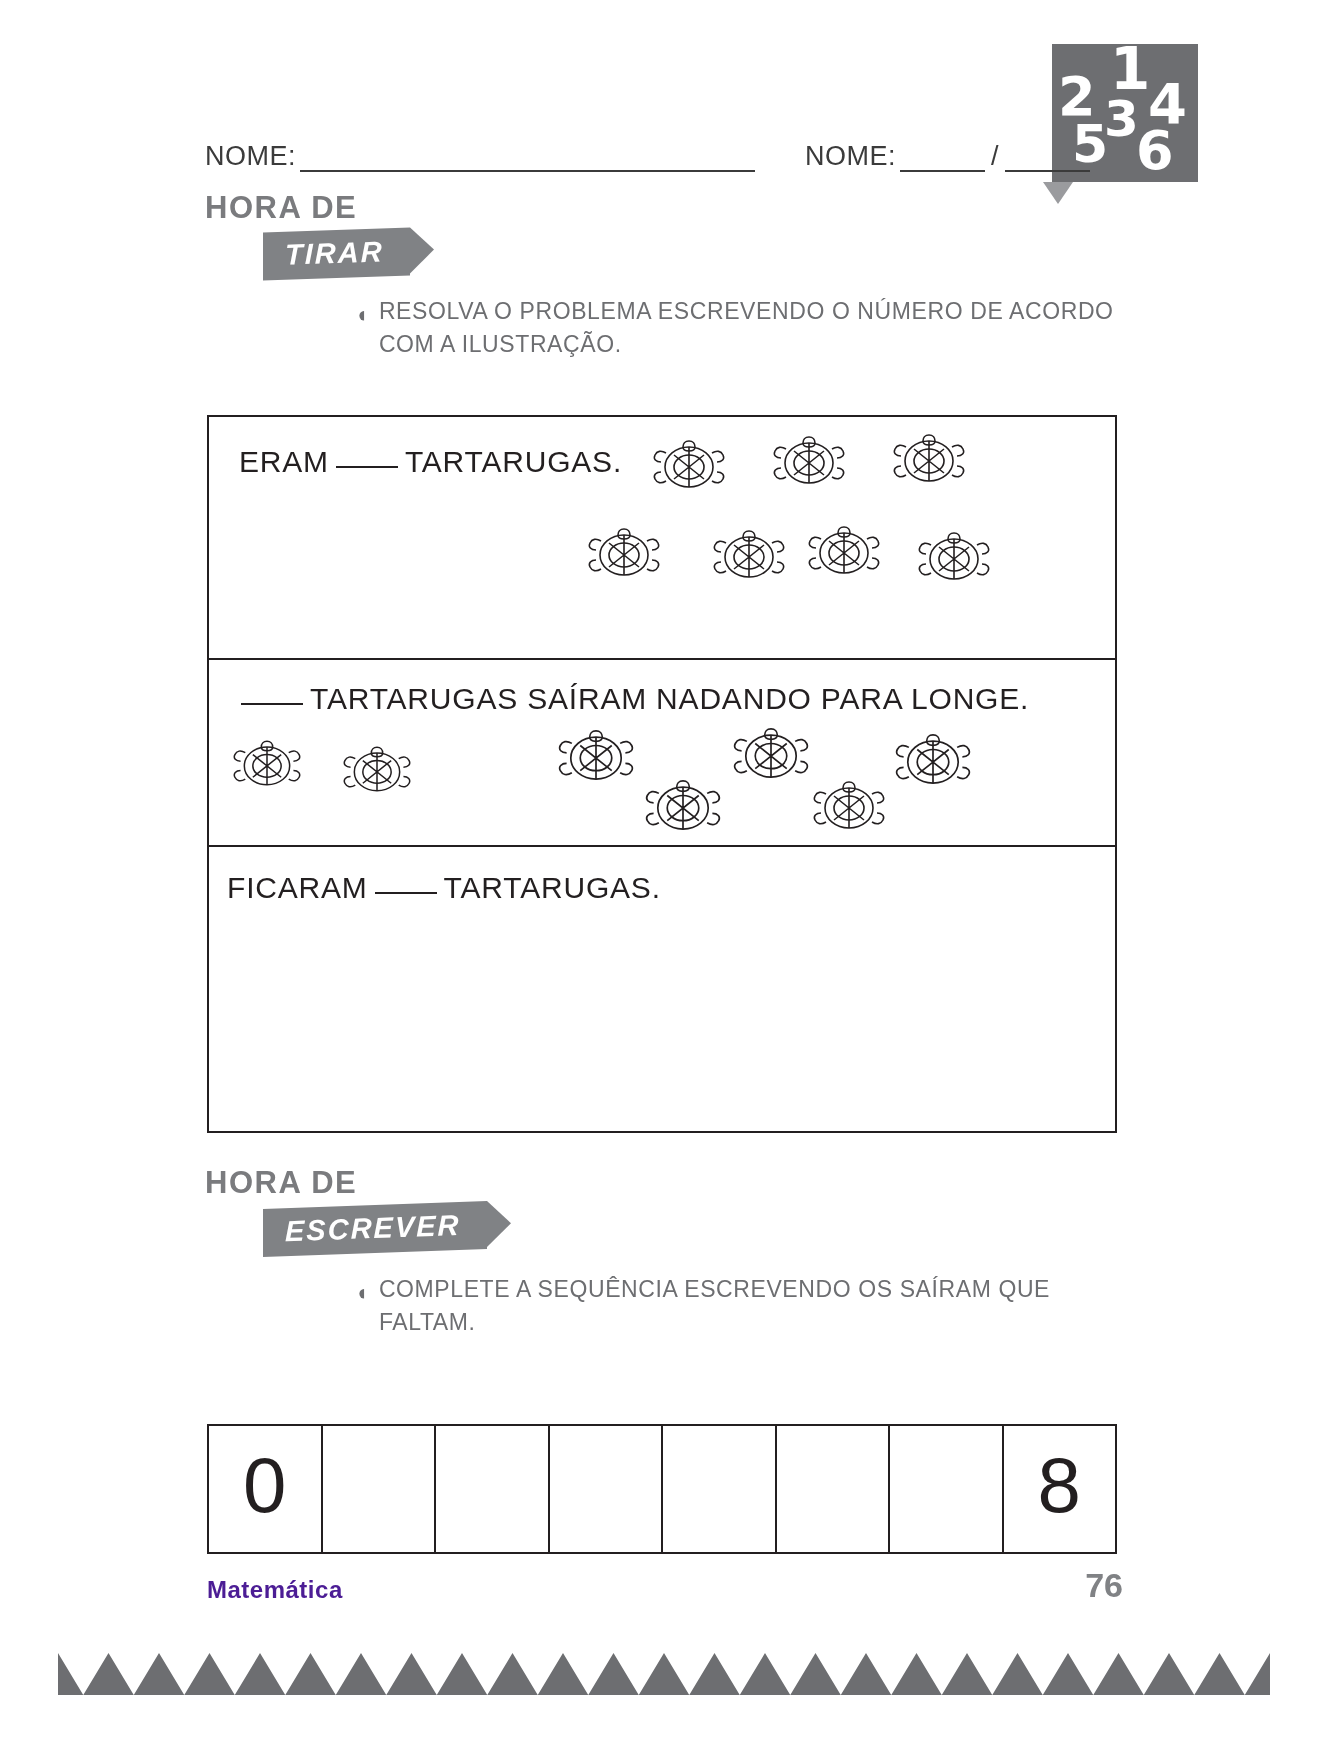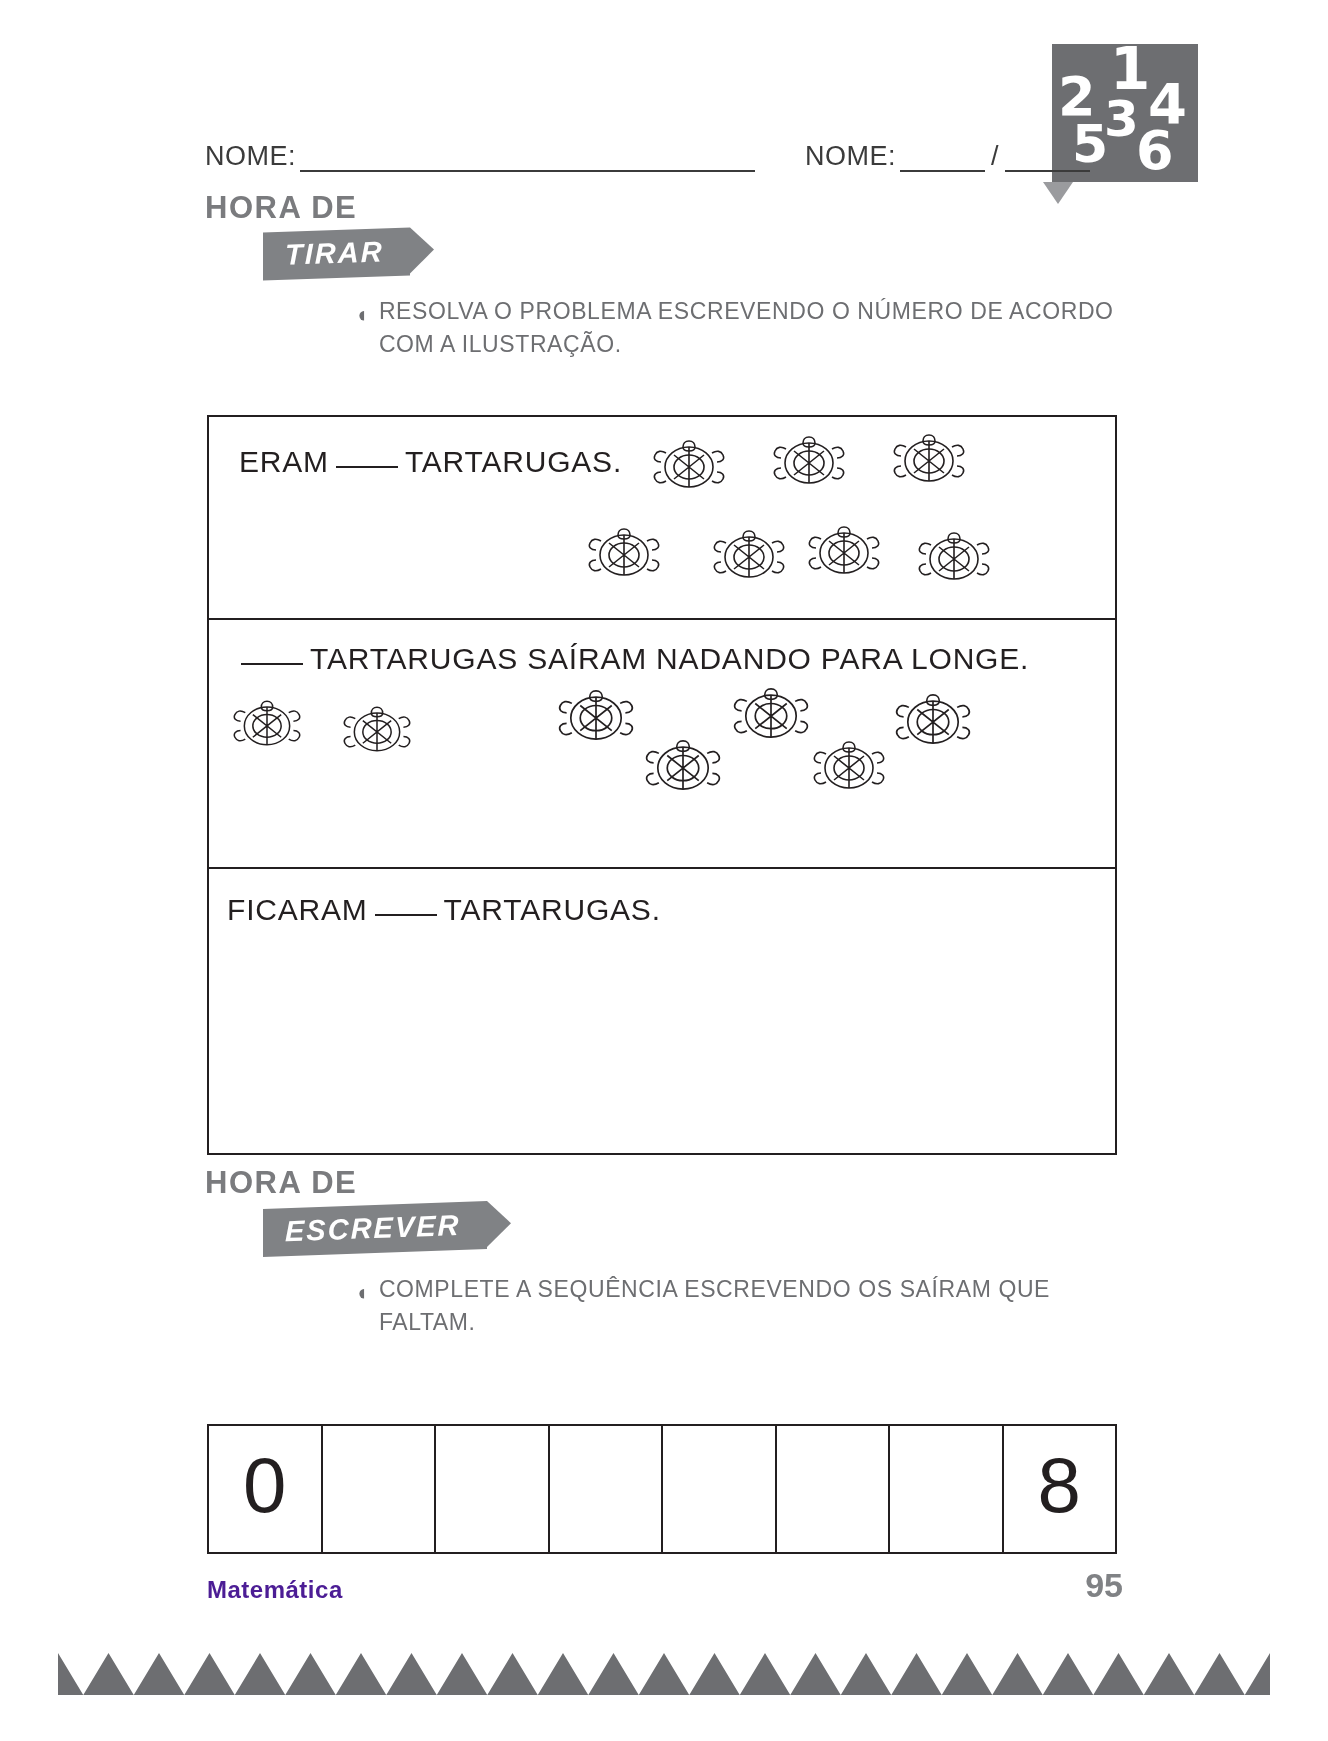--- a/index.html
+++ b/index.html
@@ -140,22 +140,22 @@
     width: 910px;
     border: 2px solid #231f20;
     box-sizing: border-box;
   }
   .ex-row {
     position: relative;
     border-bottom: 2px solid #231f20;
     box-sizing: border-box;
   }
   .ex-row:last-child { border-bottom: none; }
-  .ex-row.r1 { height: 203px; }
-  .ex-row.r2 { height: 249px; }
+  .ex-row.r1 { height: 243px; }
+  .ex-row.r2 { height: 187px; }
   .ex-row.r3 { height: 284px; }
 
   .ex-text {
     position: absolute;
     font-size: 30px;
     letter-spacing: .8px;
     color: #231f20;
     white-space: nowrap;
   }
   .ex-text .blank {
@@ -437,19 +437,19 @@
       </div>
     <div class="seq-cell">
         <span></span>
       </div>
     <div class="seq-cell">
         <span>8</span>
       </div>
   </div>
 
   <div class="footer-label">Matemática</div>
-  <div class="footer-page">95</div>
+  <div class="footer-page">76</div>
 
   <svg class="zigzag" viewBox="0 0 1212 42" preserveAspectRatio="none">
     <polygon fill="#6d6e71" points="0,42 0,0 25.25,42 50.5,0 75.75,42 101,0 126.25,42 151.5,0 176.75,42 202,0 227.25,42 252.5,0 277.75,42 303,0 328.25,42 353.5,0 378.75,42 404,0 429.25,42 454.5,0 479.75,42 505,0 530.25,42 555.5,0 580.75,42 606,0 631.25,42 656.5,0 681.75,42 707,0 732.25,42 757.5,0 782.75,42 808,0 833.25,42 858.5,0 883.75,42 909,0 934.25,42 959.5,0 984.75,42 1010,0 1035.25,42 1060.5,0 1085.75,42 1111,0 1136.25,42 1161.5,0 1186.75,42 1212,0 1212,42"></polygon>
   </svg>
 
 </div>
 
 </body></html>

